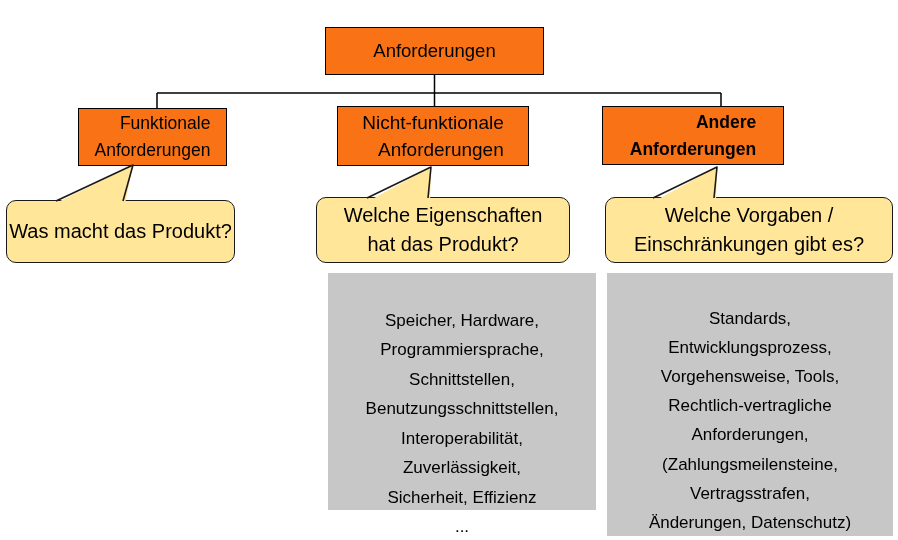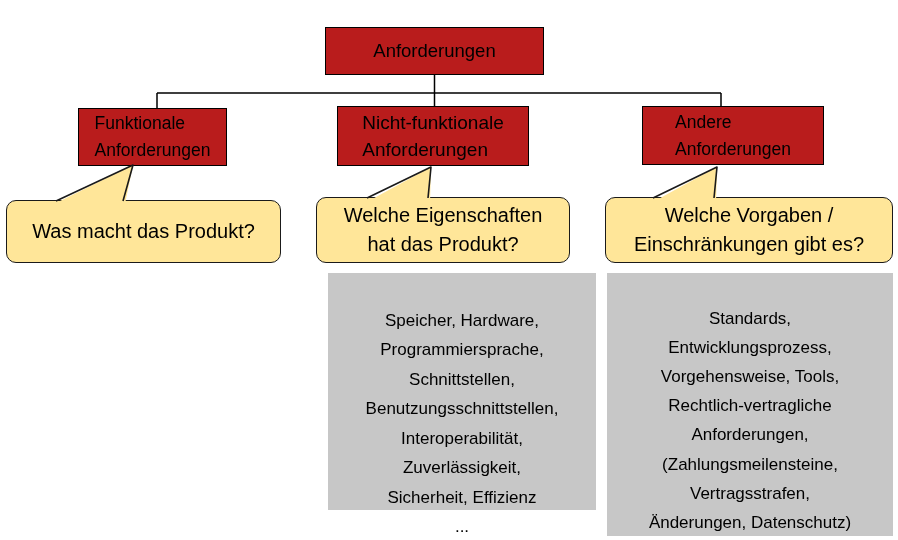--- a/index.html
+++ b/index.html
@@ -2,34 +2,34 @@
 <html><head>
 <meta charset="utf-8">
 <style>
   html,body{margin:0;padding:0;background:#ffffff;}
   #stage{
     position:relative;width:898px;height:540px;background:#ffffff;overflow:hidden;
     font-family:"Liberation Sans","DejaVu Sans",sans-serif;color:#000000;
   }
   svg.overlay{position:absolute;left:0;top:0;pointer-events:none;}
   .node{
-    position:absolute;background:#b91c1c;border:1.5px solid #000000;
-    display:flex;align-items:center;justify-content:center;text-align:left;
+    position:absolute;background:#f97316;border:1.5px solid #000000;
+    display:flex;align-items:center;justify-content:center;text-align:right;
     white-space:pre-line;box-sizing:border-box;
   }
   .node.root{left:325px;top:27px;width:219px;height:48px;font-size:18.5px;}
   .node.b0{left:78px;top:108px;width:149px;height:58px;font-size:17.5px;line-height:27px;}
   .node.b1{left:337px;top:106px;width:192px;height:60px;font-size:19px;line-height:27px;}
-  .node.b2{left:642px;top:106px;width:182px;height:59px;font-size:17.5px;line-height:27px;}
+  .node.b2{left:602px;top:106px;width:182px;height:59px;font-size:17.5px;line-height:27px;font-weight:bold;}
   .bubble{
     position:absolute;background:#FFE699;border:1.5px solid #1a1a1a;border-radius:10px;
     display:flex;align-items:center;justify-content:center;text-align:center;
     white-space:pre-line;box-sizing:border-box;font-size:20px;line-height:29px;
   }
-  .bubble.q0{left:6px;top:200px;width:275px;height:63px;}
+  .bubble.q0{left:6px;top:200px;width:229px;height:63px;}
   .bubble.q1{left:316px;top:197px;width:254px;height:66px;}
   .bubble.q2{left:605px;top:197px;width:288px;height:66px;}
   .tail{position:absolute;pointer-events:none;}
   .tail.t0{left:45px;top:160px;}
   .tail.t1{left:355px;top:162px;}
   .tail.t2{left:641px;top:162px;}
   .panel{
     position:absolute;background:#C7C7C7;box-sizing:border-box;
     text-align:center;white-space:pre-line;font-size:17px;
   }

